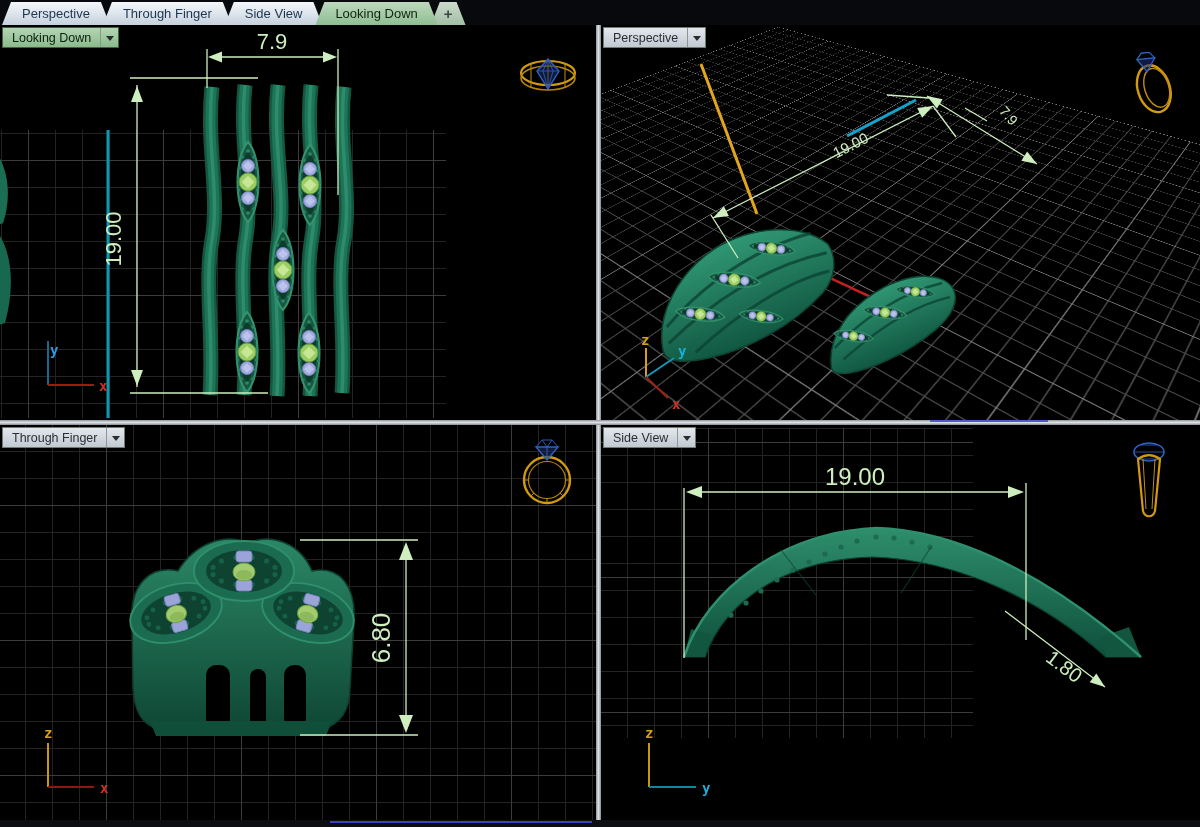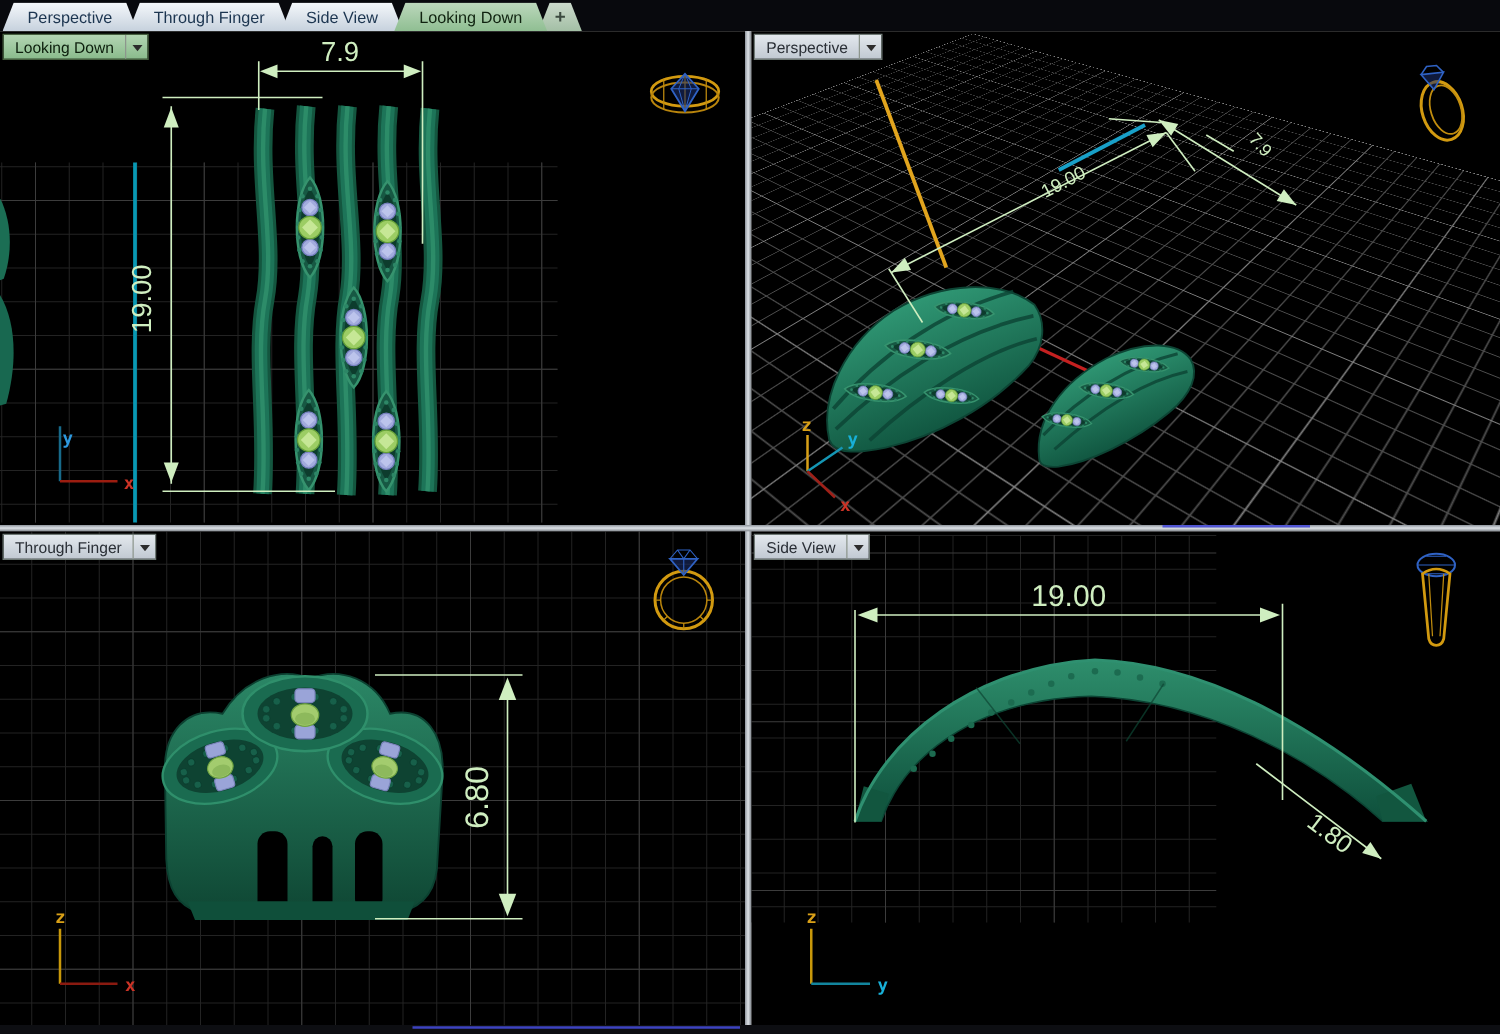--- a/index.html
+++ b/index.html
@@ -1,16 +1,16 @@
 <!DOCTYPE html>
 <html><head>
 <meta charset="utf-8">
 <style>
   html,body { margin:0; padding:0; background:#000; }
-  .app { position:relative; width:1200px; height:827px; background:#e5e5e5; overflow:hidden;
+  .app { position:relative; width:1200px; height:827px; background:#bef264; overflow:hidden;
          font-family:"Liberation Sans",sans-serif; }
 
   
   .tabbar { position:absolute; left:0; top:0; width:1200px; height:25px; background:#08090d;
             display:flex; align-items:flex-end; padding-left:2px; box-sizing:border-box; }
   .tab { position:relative; height:23px; margin-right:-7px; padding:0 20px; display:flex; align-items:center;
          justify-content:center; font-size:13px; color:#1c3550;
          background:linear-gradient(#f5f8fb,#c6d1dd);
          clip-path:polygon(9px 0, calc(100% - 9px) 0, 100% 100%, 0 100%); z-index:1; white-space:nowrap; }
   .tab.active { background:linear-gradient(#bcd8bc,#8fbe92); color:#102310; z-index:3; }

